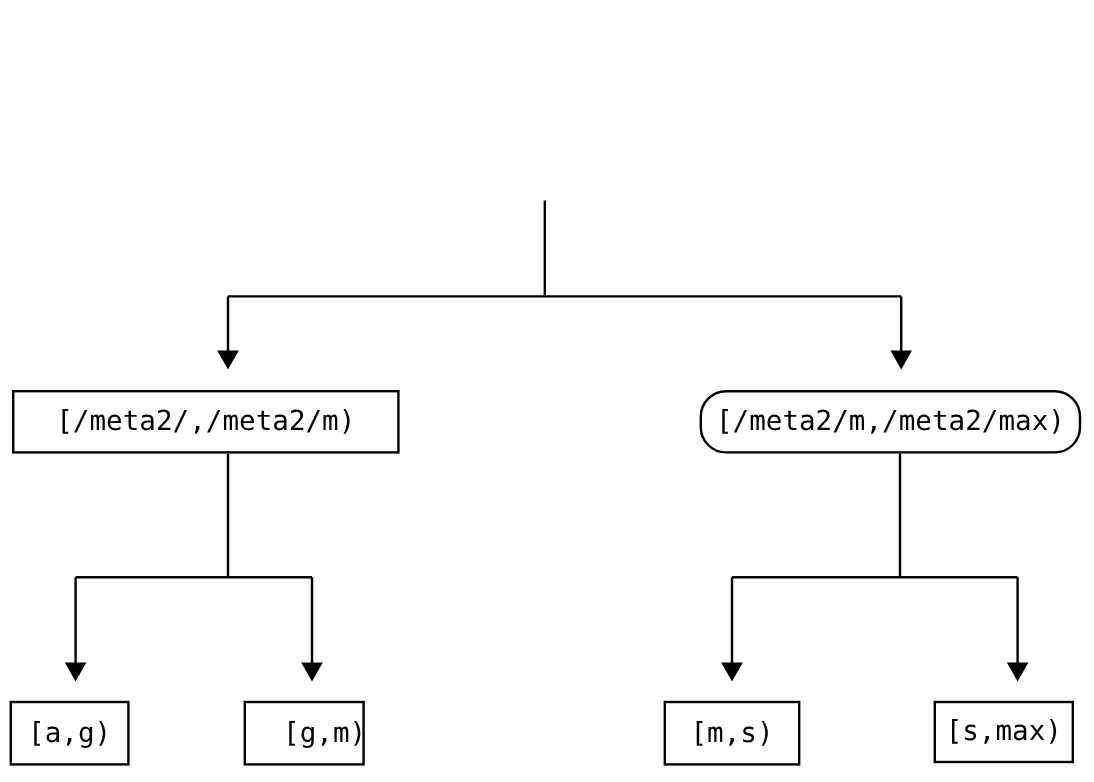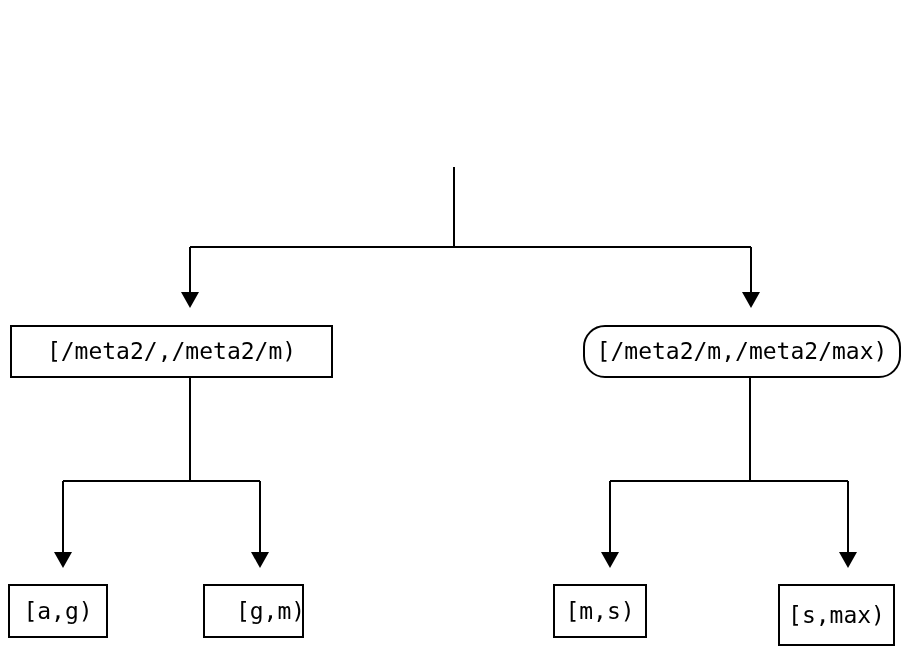--- a/index.html
+++ b/index.html
@@ -45,22 +45,22 @@
     font-size: 23px;
     line-height: 1;
     white-space: nowrap;
     letter-spacing: 0;
   }
   .node-root        { left: 258px; top: 12px;  width: 382px; height: 155px; }
   .node-left-child  { left: 10px;  top: 325px; width: 323px; height: 53px; }
   .node-right-child { left: 583px; top: 325px; width: 318px; height: 53px; border-radius: 22px; }
   .node-leaf-ag     { left: 8px;   top: 584px; width: 100px; height: 54px; }
   .node-leaf-gm     { left: 203px; top: 584px; width: 101px; height: 54px; padding-left: 34px; }
-  .node-leaf-ms     { left: 553px; top: 584px; width: 94px; height: 54px; }
-  .node-leaf-smax   { left: 778px; top: 584px; width: 117px; height: 62px; }
+  .node-leaf-ms     { left: 553px; top: 584px; width: 114px; height: 54px; }
+  .node-leaf-smax   { left: 778px; top: 584px; width: 117px; height: 52px; }
 </style>
 </head>
 <body>
 
 <div class="diagram">
 
   <svg class="connector-layer" width="912" height="652" viewBox="0 0 912 652" xmlns="http://www.w3.org/2000/svg">
     <g stroke="#000000">
 
       <path d="M454,167 L454,247 M190,247 L751,247 M190,247 L190,293 M751,247 L751,293"></path>

